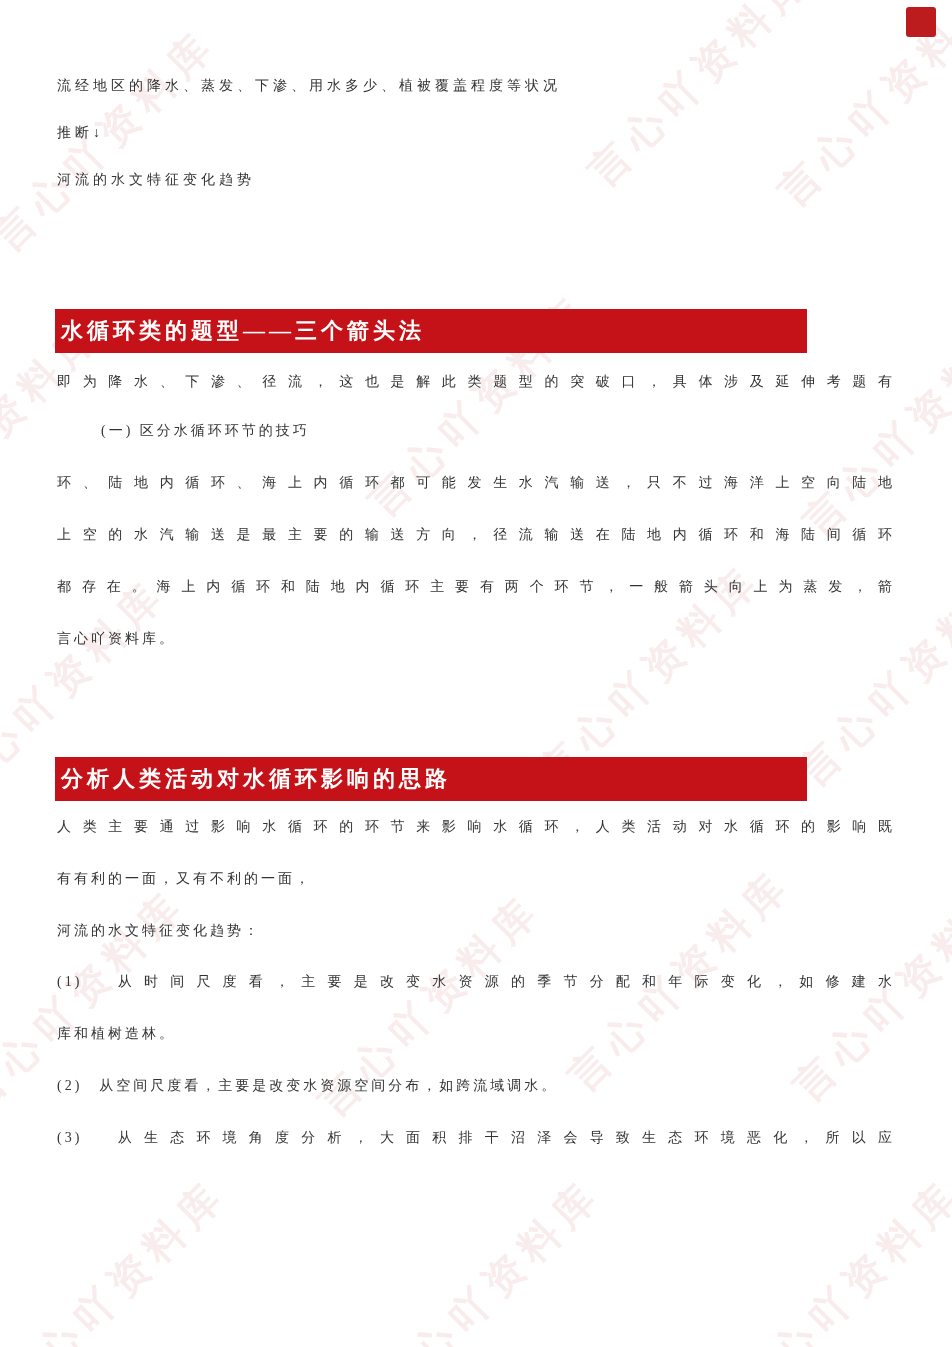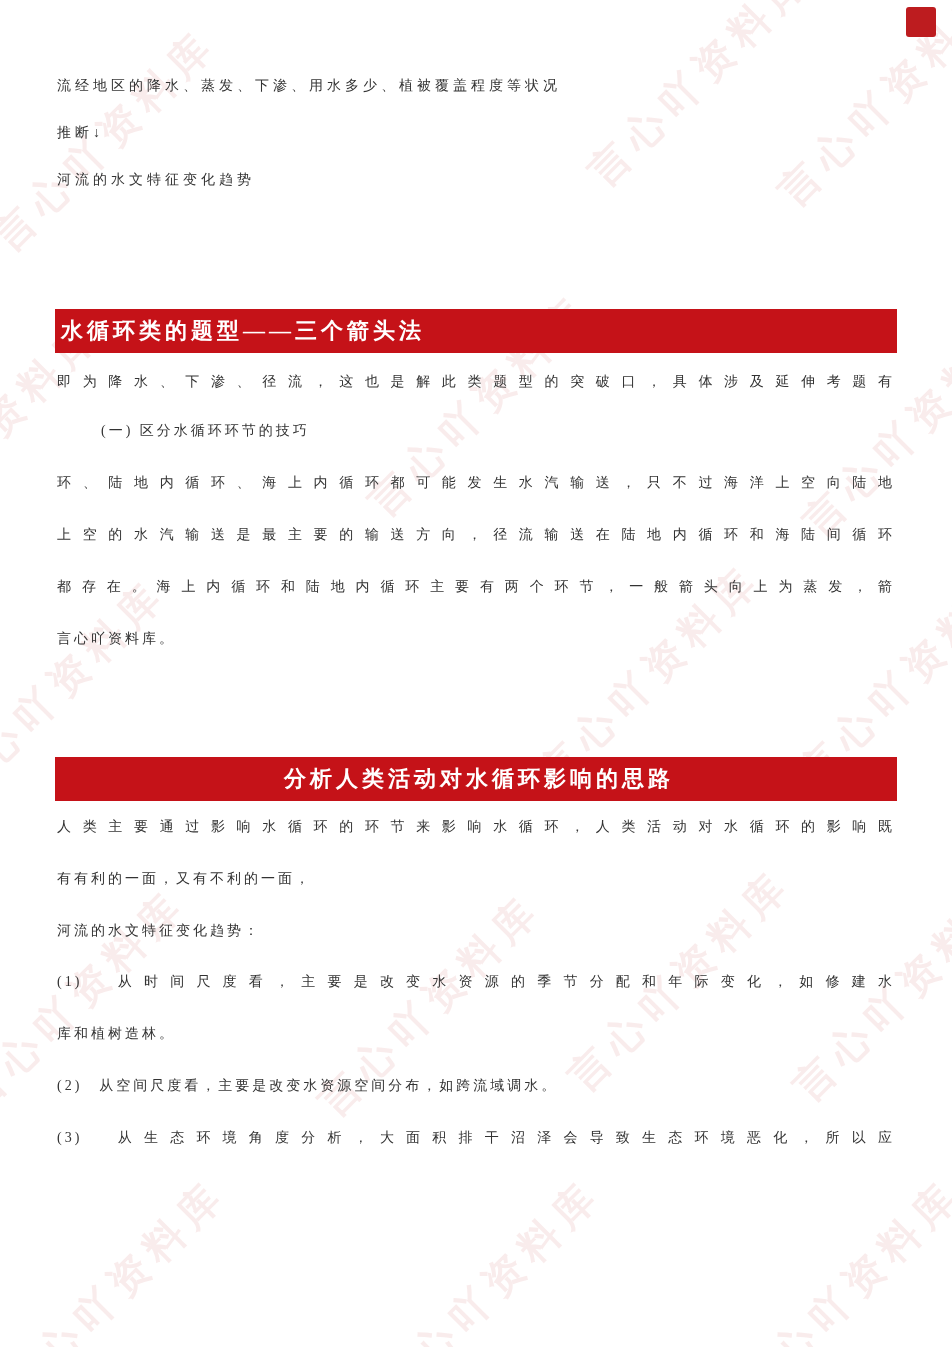--- a/index.html
+++ b/index.html
@@ -58,21 +58,21 @@
 
   .intro-block   { top:62px;  line-height:47px; letter-spacing:4px; }
   .lead-block    { top:358px; line-height:47px; letter-spacing:3px; }
   .subhead-block { top:407px; line-height:47px; letter-spacing:3px;margin-left:44px; }
   .body1-block   { top:457px; line-height:52px;   letter-spacing:3px; }
   .body2-block   { top:801px; line-height:51.8px; letter-spacing:3px; }
 
   
   .banner {
     position:absolute;
-    left:55px; width:842px; height:44px;
+    left:55px; width:752px; height:44px;
     z-index:2;
     display:flex;
     align-items:center;
     padding-left:6px;
     color:#ffffff;
     font-size:22px;
     font-weight:bold;
     letter-spacing:4px;
     white-space:nowrap;
   }
@@ -121,21 +121,21 @@
   <div class="tline">(一)  区分水循环环节的技巧</div>
 </div>
 
 <div class="block body1-block">
     <div class="tline just">环、陆地内循环、海上内循环都可能发生水汽输送，只不过海洋上空向陆地</div>
     <div class="tline just">上空的水汽输送是最主要的输送方向，径流输送在陆地内循环和海陆间循环</div>
     <div class="tline just">都存在。海上内循环和陆地内循环主要有两个环节，一般箭头向上为蒸发，箭</div>
     <div class="tline">言心吖资料库。</div>
   </div>
 
-<div class="banner banner2" style="background: rgb(197, 18, 24); justify-content: center;">
+<div class="banner banner2" style="background: rgb(197, 18, 24);">
   <span>分析人类活动对水循环影响的思路</span>
 </div>
 
 <div class="block body2-block">
     <div class="tline just">人类主要通过影响水循环的环节来影响水循环，人类活动对水循环的影响既</div>
     <div class="tline">有有利的一面，又有不利的一面，</div>
     <div class="tline">河流的水文特征变化趋势：</div>
     <div class="tline just">(1)　从时间尺度看，主要是改变水资源的季节分配和年际变化，如修建水</div>
     <div class="tline">库和植树造林。</div>
     <div class="tline">(2)　从空间尺度看，主要是改变水资源空间分布，如跨流域调水。</div>

